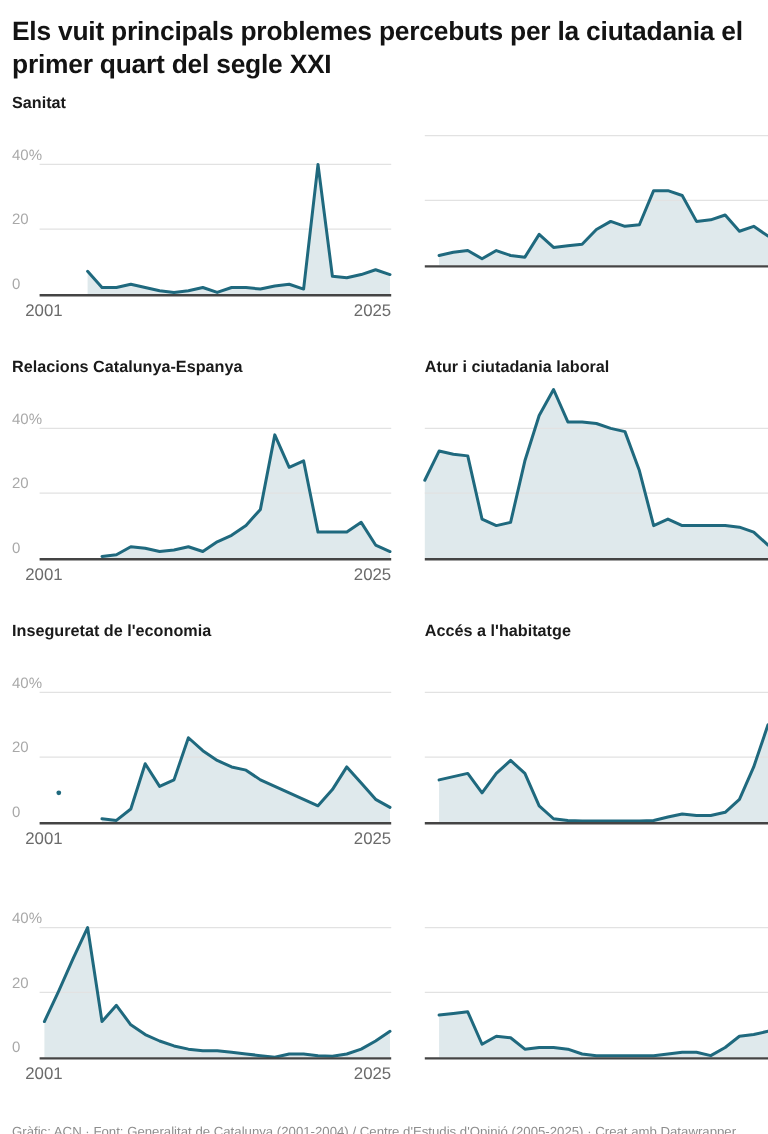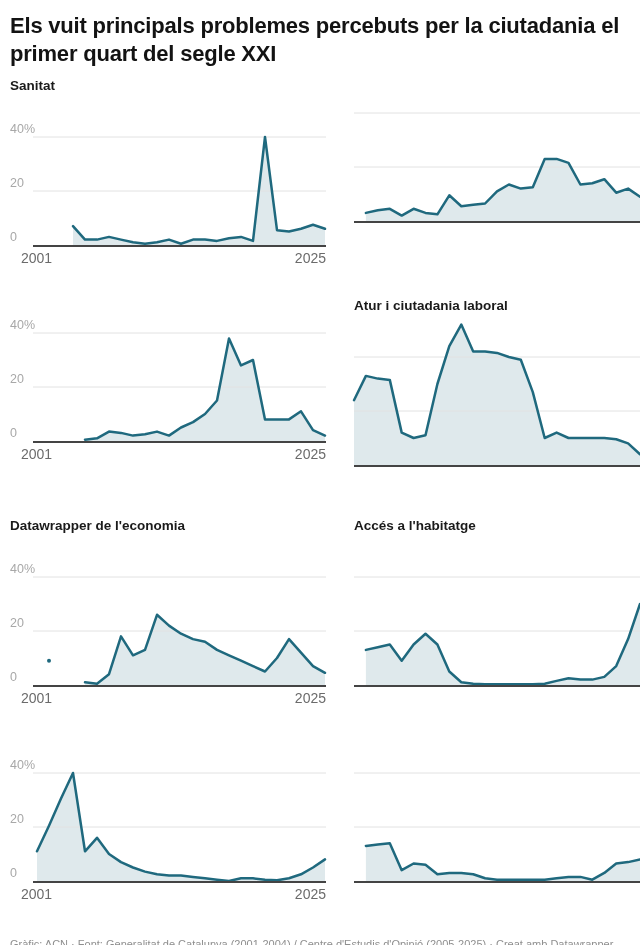--- a/index.html
+++ b/index.html
@@ -67,20 +67,21 @@
       <svg viewBox="0 0 288 168" width="288" height="168">
           <path d="M11.9,134.9 L23.8,132.2 L35.8,130.8 L47.7,137.6 L59.6,130.8 L71.5,134.9 L83.4,136.3 L95.3,117.3 L107.3,128.2 L119.2,126.8 L131.1,125.5 L143.0,113.3 L154.9,106.5 L166.8,110.6 L178.8,109.3 L190.7,80.9 L202.6,80.9 L214.5,84.9 L226.4,106.5 L238.3,105.2 L250.3,101.2 L262.2,114.7 L274.1,110.6 L286.0,118.7 L286.0,143 L11.9,143 Z" fill="#dfe9ec" stroke="none"></path>
           <line x1="0" y1="35" x2="288" y2="35" stroke="#e2e2e2" stroke-width="1"></line>
           <line x1="0" y1="89" x2="288" y2="89" stroke="#e2e2e2" stroke-width="1"></line>
           <path d="M11.9,134.9 L23.8,132.2 L35.8,130.8 L47.7,137.6 L59.6,130.8 L71.5,134.9 L83.4,136.3 L95.3,117.3 L107.3,128.2 L119.2,126.8 L131.1,125.5 L143.0,113.3 L154.9,106.5 L166.8,110.6 L178.8,109.3 L190.7,80.9 L202.6,80.9 L214.5,84.9 L226.4,106.5 L238.3,105.2 L250.3,101.2 L262.2,114.7 L274.1,110.6 L286.0,118.7" fill="none" stroke="#1f697e" stroke-width="2.5" stroke-linejoin="round" stroke-linecap="round"></path>
           <line x1="0" y1="144" x2="288" y2="144" stroke="#444444" stroke-width="2"></line>
         </svg>
     </div>
 
     <div class="cell">
+      <h3>Relacions Catalunya-Espanya</h3>
       <svg viewBox="0 0 316 168" width="316" height="168">
           <path d="M75.0,141.7 L87.0,140.3 L99.0,133.6 L111.0,134.9 L123.0,137.6 L135.0,136.3 L147.0,133.6 L159.0,137.6 L171.0,129.5 L183.0,124.1 L195.0,116.0 L207.0,102.5 L219.0,40.4 L231.0,67.4 L243.0,62.0 L255.0,121.4 L267.0,121.4 L279.0,121.4 L291.0,113.3 L303.0,132.2 L315.0,137.6 L315.0,143 L75.0,143 Z" fill="#dfe9ec" stroke="none"></path>
           <line x1="23" y1="35" x2="316" y2="35" stroke="#e2e2e2" stroke-width="1"></line>
           <line x1="23" y1="89" x2="316" y2="89" stroke="#e2e2e2" stroke-width="1"></line>
           <path d="M75.0,141.7 L87.0,140.3 L99.0,133.6 L111.0,134.9 L123.0,137.6 L135.0,136.3 L147.0,133.6 L159.0,137.6 L171.0,129.5 L183.0,124.1 L195.0,116.0 L207.0,102.5 L219.0,40.4 L231.0,67.4 L243.0,62.0 L255.0,121.4 L267.0,121.4 L279.0,121.4 L291.0,113.3 L303.0,132.2 L315.0,137.6" fill="none" stroke="#1f697e" stroke-width="2.5" stroke-linejoin="round" stroke-linecap="round"></path>
           <line x1="23" y1="144" x2="316" y2="144" stroke="#444444" stroke-width="2"></line>
           <text x="0" y="31" class="yt">40%</text>
           <text x="0" y="85" class="yt">20</text>
           <text x="0" y="139" class="yt">0</text>
           <text x="11" y="161" class="xt">2001</text>
@@ -93,21 +94,21 @@
       <svg viewBox="0 0 288 168" width="288" height="168">
           <path d="M0.0,78.2 L11.9,53.9 L23.8,56.6 L35.8,57.9 L47.7,110.6 L59.6,116.0 L71.5,113.3 L83.4,62.0 L95.3,24.2 L107.3,2.6 L119.2,29.6 L131.1,29.6 L143.0,30.9 L154.9,35.0 L166.8,37.7 L178.8,70.1 L190.7,116.0 L202.6,110.6 L214.5,116.0 L226.4,116.0 L238.3,116.0 L250.3,116.0 L262.2,117.3 L274.1,121.4 L286.0,132.2 L286.0,143 L0.0,143 Z" fill="#dfe9ec" stroke="none"></path>
           <line x1="0" y1="35" x2="288" y2="35" stroke="#e2e2e2" stroke-width="1"></line>
           <line x1="0" y1="89" x2="288" y2="89" stroke="#e2e2e2" stroke-width="1"></line>
           <path d="M0.0,78.2 L11.9,53.9 L23.8,56.6 L35.8,57.9 L47.7,110.6 L59.6,116.0 L71.5,113.3 L83.4,62.0 L95.3,24.2 L107.3,2.6 L119.2,29.6 L131.1,29.6 L143.0,30.9 L154.9,35.0 L166.8,37.7 L178.8,70.1 L190.7,116.0 L202.6,110.6 L214.5,116.0 L226.4,116.0 L238.3,116.0 L250.3,116.0 L262.2,117.3 L274.1,121.4 L286.0,132.2" fill="none" stroke="#1f697e" stroke-width="2.5" stroke-linejoin="round" stroke-linecap="round"></path>
           <line x1="0" y1="144" x2="288" y2="144" stroke="#444444" stroke-width="2"></line>
         </svg>
     </div>
 
     <div class="cell">
-      <h3>Datawrapper de l'economia</h3>
+      <h3>Inseguretat de l'economia</h3>
       <svg viewBox="0 0 316 168" width="316" height="168">
           <path d="M75.0,140.3 L87.0,141.7 L99.0,132.2 L111.0,94.4 L123.0,113.3 L135.0,107.9 L147.0,72.8 L159.0,83.6 L171.0,91.7 L183.0,97.1 L195.0,99.8 L207.0,107.9 L219.0,113.3 L231.0,118.7 L243.0,124.1 L255.0,129.5 L267.0,116.0 L279.0,97.1 L291.0,110.6 L303.0,124.1 L315.0,130.8 L315.0,143 L75.0,143 Z" fill="#dfe9ec" stroke="none"></path>
           <line x1="23" y1="35" x2="316" y2="35" stroke="#e2e2e2" stroke-width="1"></line>
           <line x1="23" y1="89" x2="316" y2="89" stroke="#e2e2e2" stroke-width="1"></line>
           <path d="M75.0,140.3 L87.0,141.7 L99.0,132.2 L111.0,94.4 L123.0,113.3 L135.0,107.9 L147.0,72.8 L159.0,83.6 L171.0,91.7 L183.0,97.1 L195.0,99.8 L207.0,107.9 L219.0,113.3 L231.0,118.7 L243.0,124.1 L255.0,129.5 L267.0,116.0 L279.0,97.1 L291.0,110.6 L303.0,124.1 L315.0,130.8" fill="none" stroke="#1f697e" stroke-width="2.5" stroke-linejoin="round" stroke-linecap="round"></path>
           <circle cx="39.0" cy="118.7" r="2" fill="#1f697e"></circle>
           <line x1="23" y1="144" x2="316" y2="144" stroke="#444444" stroke-width="2"></line>
           <text x="0" y="31" class="yt">40%</text>
           <text x="0" y="85" class="yt">20</text>
           <text x="0" y="139" class="yt">0</text>

